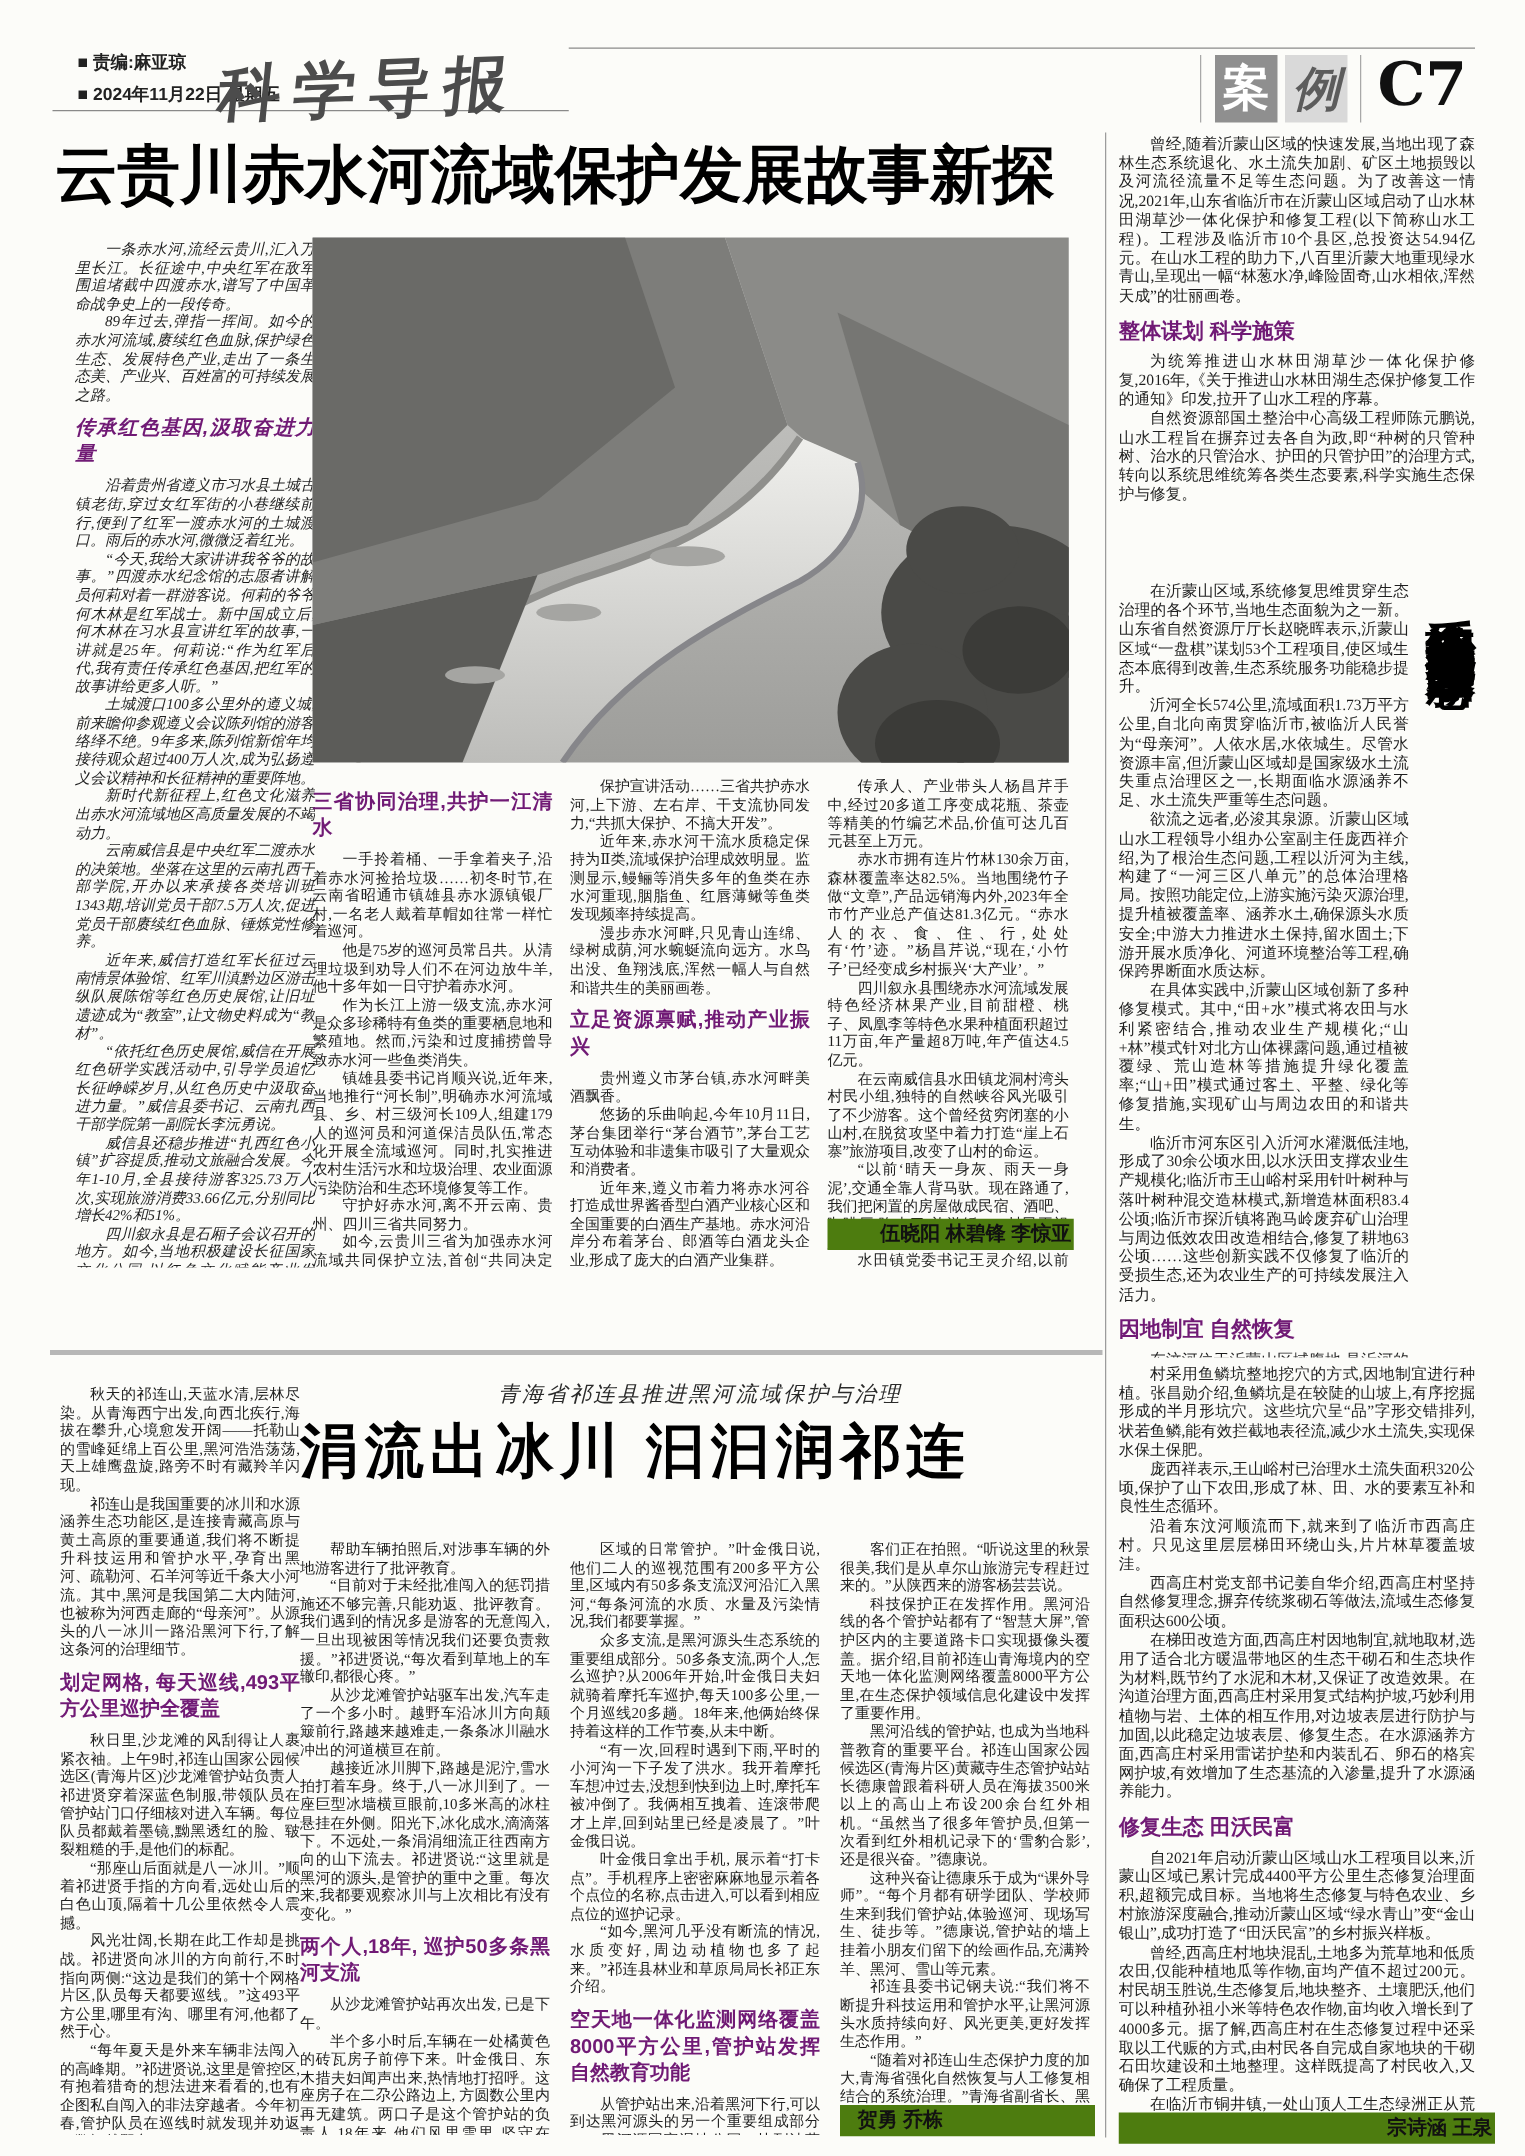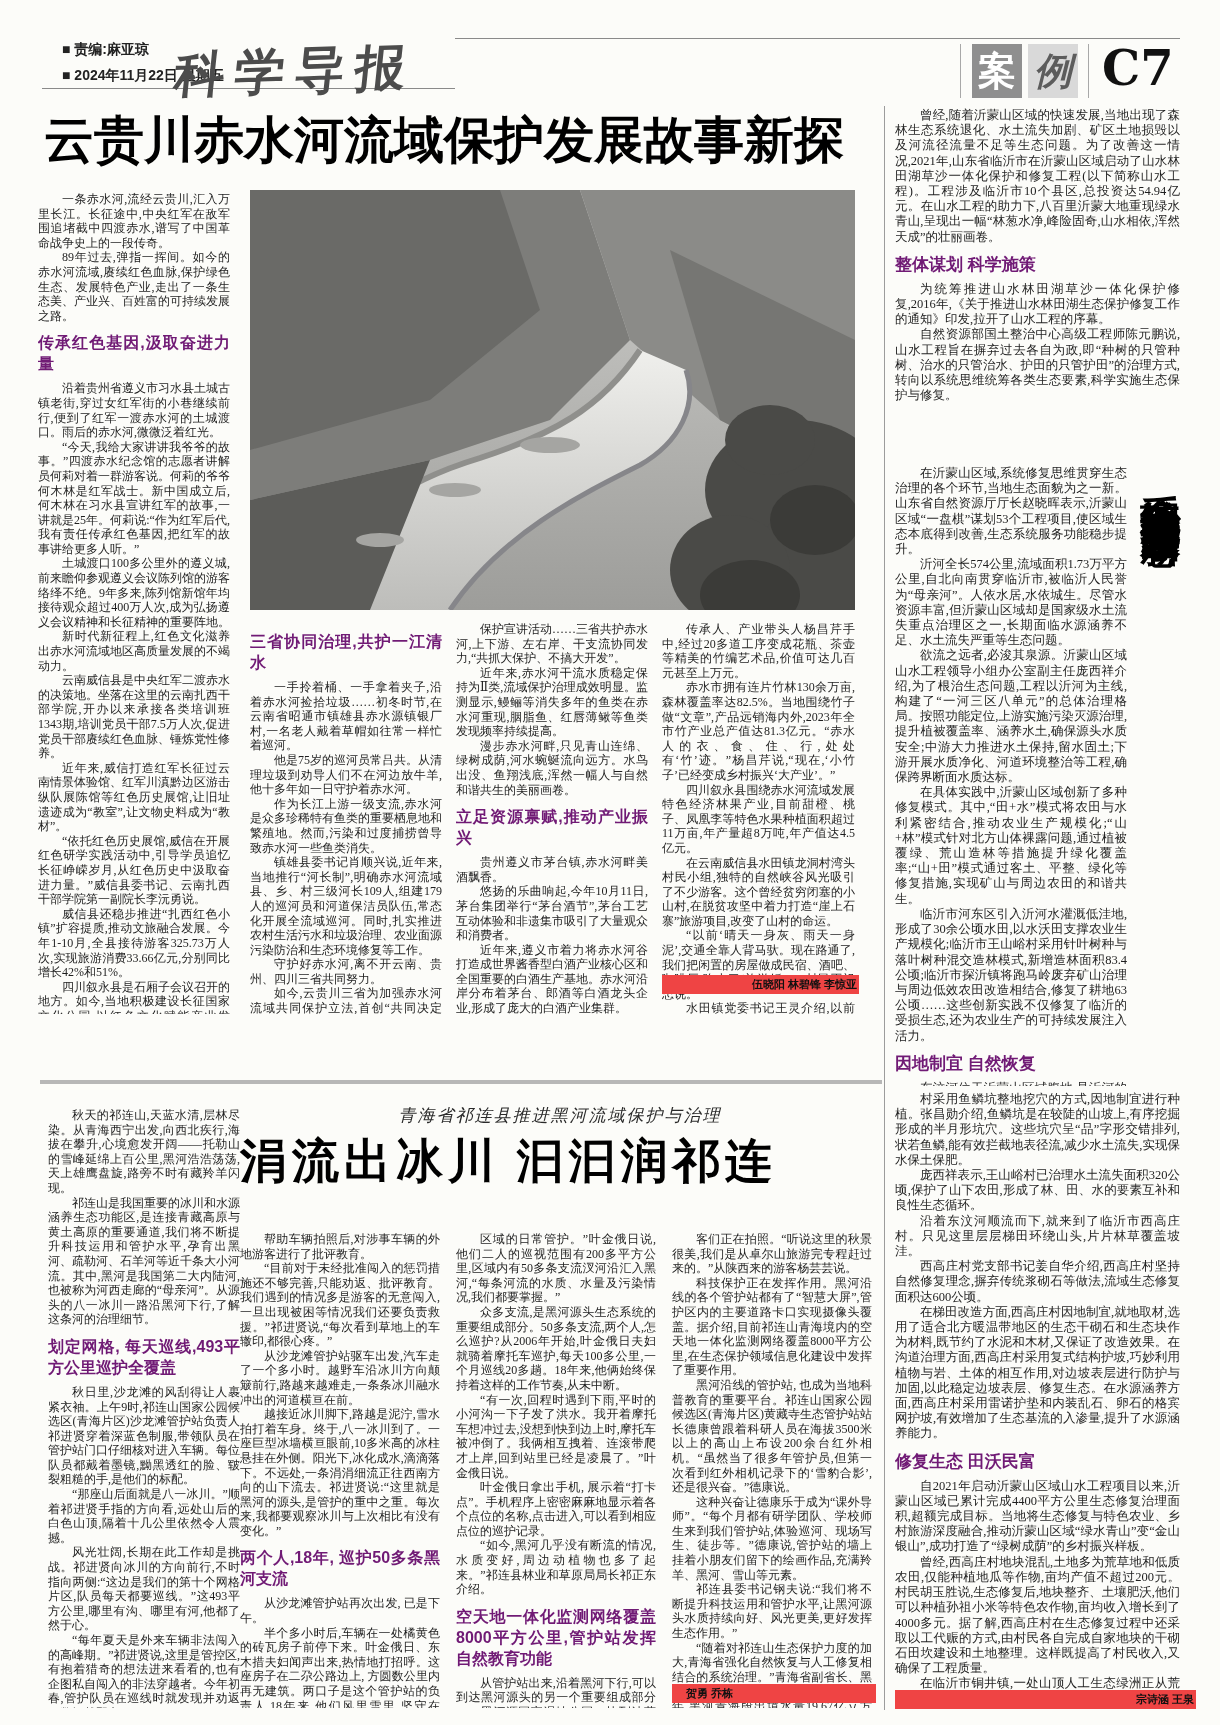--- a/index.html
+++ b/index.html
@@ -16,22 +16,22 @@
   .badge1{left:972px;background:#8f8f8f;color:#fff;}
   .badge2{left:1028px;background:#d9d9d9;color:#5c5c5c;font-family:"DejaVu Serif",serif;font-style:italic;}
   .vr{position:absolute;width:1px;background:#a8a8a8;}
   .pageno{position:absolute;left:1102px;top:40px;font-family:"DejaVu Serif",serif;
           font-size:48px;font-weight:bold;color:#111;}
   
   .col{position:absolute;overflow:hidden;text-align:justify;}
   .para{margin:0;text-indent:2em;font-size:12px;line-height:14.6px;color:#1e1e1e;}
   .csub{font-family:"Liberation Sans",sans-serif;font-weight:bold;font-size:16px;line-height:21px;
         margin:9px 0 7px 0;text-indent:0;color:#701a75;}
-  .byline-abs{position:absolute;right:4px;bottom:1px;background:#ef4444;padding:2px 2px 2px 14px;
-        font-family:"Liberation Sans",sans-serif;font-weight:bold;font-size:11px;color:#111;}
+  .byline-abs{position:absolute;right:4px;bottom:1px;background:#4d7c0f;padding:2px 2px 2px 14px;
+        font-family:"Liberation Sans",sans-serif;font-weight:bold;font-size:16px;color:#111;}
   
   .a1-headline{position:absolute;left:44px;top:104px;width:812px;font-family:"Liberation Sans",sans-serif;
         font-weight:900;font-size:50px;line-height:72px;color:#000;white-space:nowrap;letter-spacing:0px;}
   .photo{position:absolute;left:250px;top:190px;width:605px;height:420px;background:#bdbdbd;}
   
   .rail .para{font-size:12.5px;line-height:15.2px;}
   .rail .csub{font-size:17px;}
   .v-headline{position:absolute;left:1134px;top:462px;width:52px;height:560px;
         writing-mode:vertical-rl;text-orientation:upright;font-family:"Liberation Serif",serif;
         font-weight:bold;font-size:40px;letter-spacing:3px;color:#000;line-height:52px;}
@@ -57,21 +57,21 @@
   <div class="hdr-line" style="left:455px;top:38px;width:725px;height:1px;"></div>
   <div class="masthead">科学导报</div>
   <div class="vr" style="left:960px;top:44px;height:54px;"></div>
   <div class="badge badge1">案</div>
   <div class="badge badge2">例</div>
   <div class="vr" style="left:1088px;top:44px;height:54px;"></div>
   <div class="pageno">C7</div>
 
   <h1 class="a1-headline" style="margin:0;">云贵川赤水河流域保护发展故事新探</h1>
 
-  <div class="col" style="left:38px;top:192px;width:192px;height:822px;">
+  <div class="col" style="left:60px;top:192px;width:192px;height:822px;font-style:italic;">
       <p class="para">一条赤水河,流经云贵川,汇入万里长江。长征途中,中央红军在敌军围追堵截中四渡赤水,谱写了中国革命战争史上的一段传奇。</p>
       <p class="para">89年过去,弹指一挥间。如今的赤水河流域,赓续红色血脉,保护绿色生态、发展特色产业,走出了一条生态美、产业兴、百姓富的可持续发展之路。</p>
       <div class="csub">传承红色基因,汲取奋进力量</div>
       <p class="para">沿着贵州省遵义市习水县土城古镇老街,穿过女红军街的小巷继续前行,便到了红军一渡赤水河的土城渡口。雨后的赤水河,微微泛着红光。</p>
       <p class="para">“今天,我给大家讲讲我爷爷的故事。”四渡赤水纪念馆的志愿者讲解员何莉对着一群游客说。何莉的爷爷何木林是红军战士。新中国成立后,何木林在习水县宣讲红军的故事,一讲就是25年。何莉说:“作为红军后代,我有责任传承红色基因,把红军的故事讲给更多人听。”</p>
       <p class="para">土城渡口100多公里外的遵义城,前来瞻仰参观遵义会议陈列馆的游客络绎不绝。9年多来,陈列馆新馆年均接待观众超过400万人次,成为弘扬遵义会议精神和长征精神的重要阵地。</p>
       <p class="para">新时代新征程上,红色文化滋养出赤水河流域地区高质量发展的不竭动力。</p>
       <p class="para">云南威信县是中央红军二渡赤水的决策地。坐落在这里的云南扎西干部学院,开办以来承接各类培训班1343期,培训党员干部7.5万人次,促进党员干部赓续红色血脉、锤炼党性修养。</p>
       <p class="para">近年来,威信打造红军长征过云南情景体验馆、红军川滇黔边区游击纵队展陈馆等红色历史展馆,让旧址遗迹成为“教室”,让文物史料成为“教材”。</p>
       <p class="para">“依托红色历史展馆,威信在开展红色研学实践活动中,引导学员追忆长征峥嵘岁月,从红色历史中汲取奋进力量。”威信县委书记、云南扎西干部学院第一副院长李沅勇说。</p>
@@ -165,21 +165,21 @@
       <p class="para">东汶河位于沂蒙山区域腹地,是沂河的重要支流,其流域内地貌以低山和丘陵为主,地形起伏大,植被覆盖率低。“这不仅使山上土壤日益浅薄、山下耕地质量下降,还引发了植被退化。”庞西祥表示,植被退化将进一步加剧水土流失,使生态系统功能衰退,形成恶性循环。</p>
     </div>
   <div class="v-headline">系统治理绘就沂蒙山水新画卷</div>
   <div class="col rail" style="left:895px;top:1092px;width:285px;height:600px;">
       <p class="para">村采用鱼鳞坑整地挖穴的方式,因地制宜进行种植。张昌勋介绍,鱼鳞坑是在较陡的山坡上,有序挖掘形成的半月形坑穴。这些坑穴呈“品”字形交错排列,状若鱼鳞,能有效拦截地表径流,减少水土流失,实现保水保土保肥。</p>
       <p class="para">庞西祥表示,王山峪村已治理水土流失面积320公顷,保护了山下农田,形成了林、田、水的要素互补和良性生态循环。</p>
       <p class="para">沿着东汶河顺流而下,就来到了临沂市西高庄村。只见这里层层梯田环绕山头,片片林草覆盖坡洼。</p>
       <p class="para">西高庄村党支部书记姜自华介绍,西高庄村坚持自然修复理念,摒弃传统浆砌石等做法,流域生态修复面积达600公顷。</p>
       <p class="para">在梯田改造方面,西高庄村因地制宜,就地取材,选用了适合北方暖温带地区的生态干砌石和生态块作为材料,既节约了水泥和木材,又保证了改造效果。在沟道治理方面,西高庄村采用复式结构护坡,巧妙利用植物与岩、土体的相互作用,对边坡表层进行防护与加固,以此稳定边坡表层、修复生态。在水源涵养方面,西高庄村采用雷诺护垫和内装乱石、卵石的格宾网护坡,有效增加了生态基流的入渗量,提升了水源涵养能力。</p>
       <div class="csub">修复生态 田沃民富</div>
-      <p class="para">自2021年启动沂蒙山区域山水工程项目以来,沂蒙山区域已累计完成4400平方公里生态修复治理面积,超额完成目标。当地将生态修复与特色农业、乡村旅游深度融合,推动沂蒙山区域“绿水青山”变“金山银山”,成功打造了“绿树成荫”的乡村振兴样板。</p>
+      <p class="para">自2021年启动沂蒙山区域山水工程项目以来,沂蒙山区域已累计完成4400平方公里生态修复治理面积,超额完成目标。当地将生态修复与特色农业、乡村旅游深度融合,推动沂蒙山区域“绿水青山”变“金山银山”,成功打造了“田沃民富”的乡村振兴样板。</p>
       <p class="para">曾经,西高庄村地块混乱,土地多为荒草地和低质农田,仅能种植地瓜等作物,亩均产值不超过200元。村民胡玉胜说,生态修复后,地块整齐、土壤肥沃,他们可以种植孙祖小米等特色农作物,亩均收入增长到了4000多元。据了解,西高庄村在生态修复过程中还采取以工代赈的方式,由村民各自完成自家地块的干砌石田坎建设和土地整理。这样既提高了村民收入,又确保了工程质量。</p>
       <p class="para">在临沂市铜井镇,一处山顶人工生态绿洲正从荒芜废墟中逐渐崛起。这片绿洲位于铜井镇寨子水库北山废弃采石场。近年来,当地积极修复山体生态、恢复植被,致力于将其转化为集矿山文化博览、地质环境展示、休闲旅游等多功能于一体的观光公园。庞西祥透露,未来,公园年销售收入预计可达1000万元,年接待游客10万人次,直接带动周边约200人就业,为当地经济发展注入强劲动力。</p>
     </div>
   <div class="byline-abs" style="left:895px;right:auto;top:1690px;bottom:auto;width:285px;text-align:right;">宗诗涵 王泉</div>
 
   <div class="a3-kicker">青海省祁连县推进黑河流域保护与治理</div>
   <div class="a3-headline">涓流出冰川 汩汩润祁连</div>
 
   <div class="col" style="left:48px;top:1108px;width:192px;height:600px;">
       <p class="para">秋天的祁连山,天蓝水清,层林尽染。从青海西宁出发,向西北疾行,海拔在攀升,心境愈发开阔——托勒山的雪峰延绵上百公里,黑河浩浩荡荡,天上雄鹰盘旋,路旁不时有藏羚羊闪现。</p>

